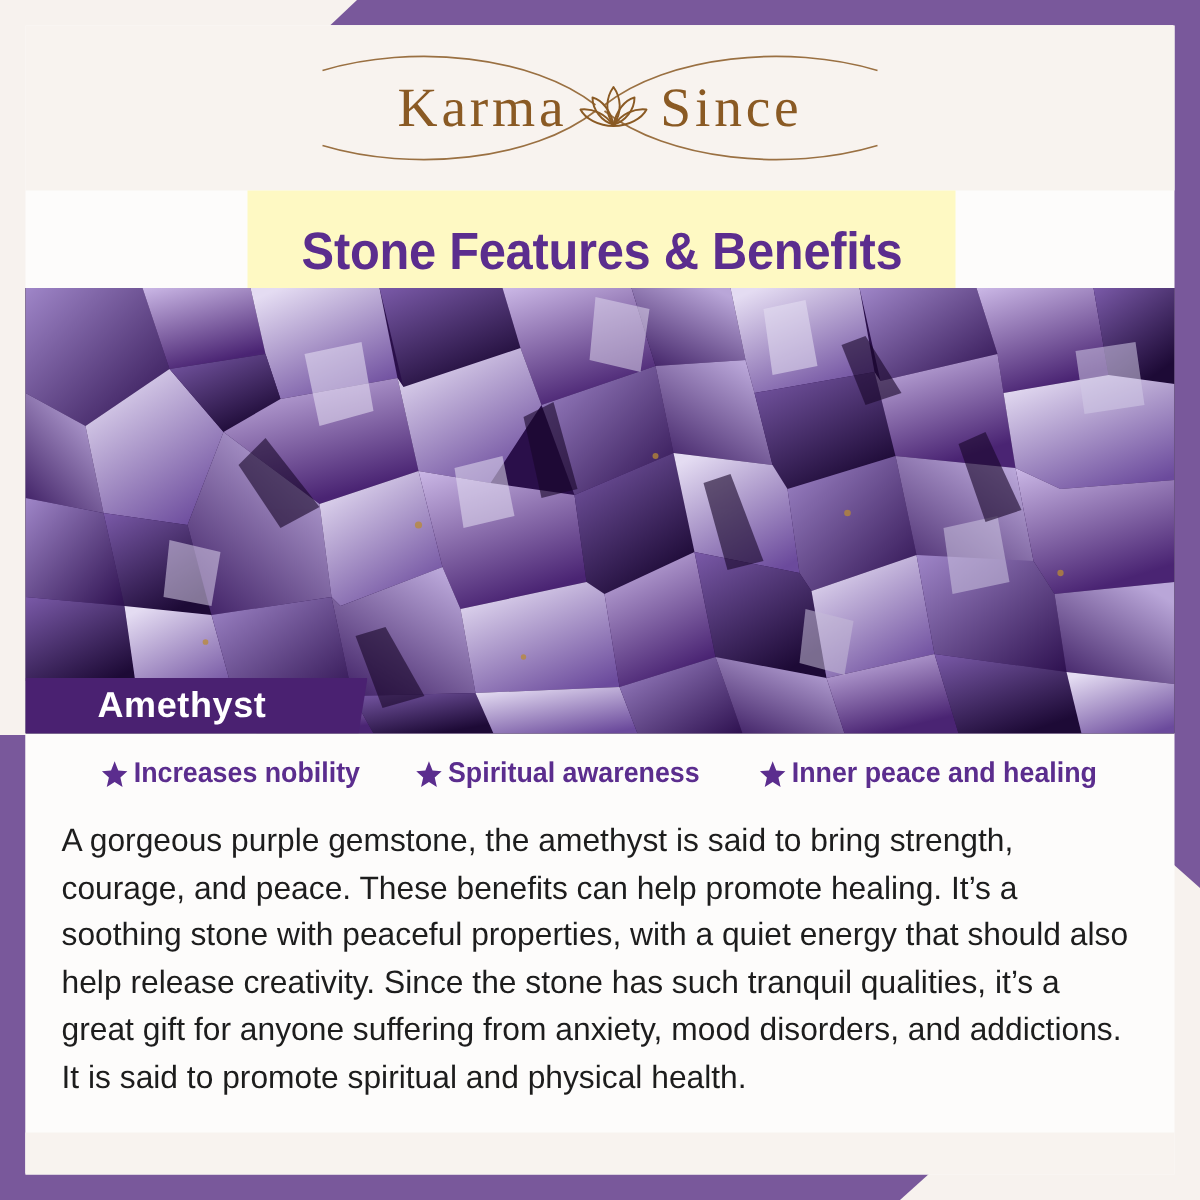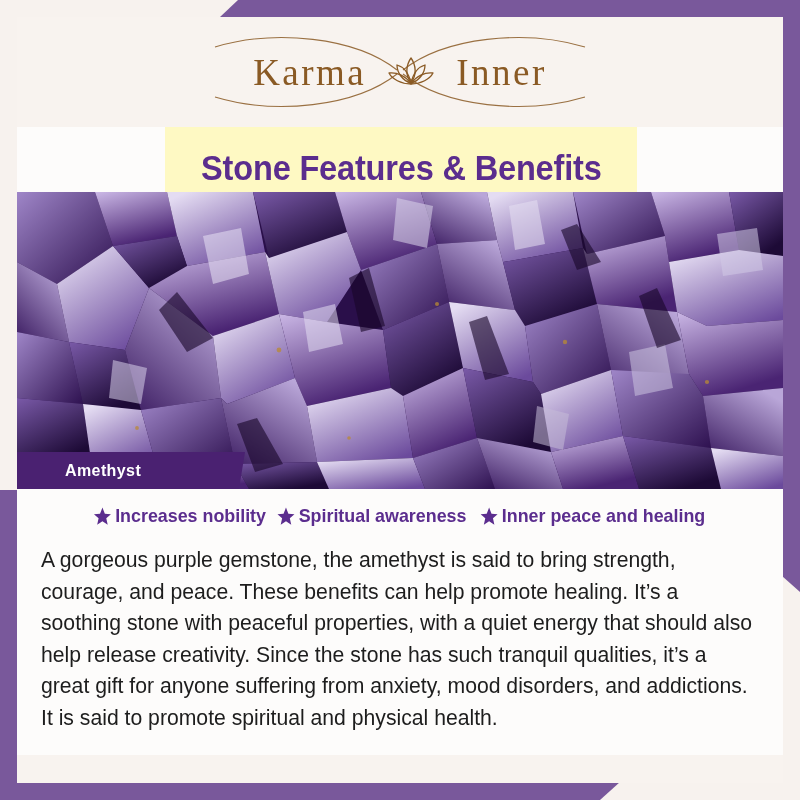--- a/index.html
+++ b/index.html
@@ -91,21 +91,21 @@
     left: 0;
     top: 0;
     width: 430px;
     height: 90px;
   }
   .logo-text {
     position: relative;
     display: flex;
     align-items: center;
     justify-content: center;
-    gap: 22px;
+    gap: 8px;
     z-index: 2;
   }
   .logo-word {
     font-family: "Liberation Serif", serif;
     font-size: 37px;
     color: #8a5a24;
     letter-spacing: 2.5px;
   }
   .lotus-icon {
     width: 46px;
@@ -154,34 +154,35 @@
     width: 228px;
     height: 37px;
     background: #4a2171;
     display: flex;
     align-items: center;
     clip-path: polygon(0 0, 100% 0, calc(100% - 6px) 100%, 0 100%);
   }
   .name-text {
     margin-left: 48px;
     color: #ffffff;
-    font-size: 16px;
+    font-size: 24px;
     font-weight: bold;
     letter-spacing: 0.4px;
   }
 
   
   .benefits {
     position: absolute;
     left: 0;
     top: 488px;
     width: 766px;
     display: flex;
     align-items: center;
     justify-content: center;
+    gap: 26px;
   }
   .benefit {
     display: flex;
     align-items: center;
     gap: 4px;
     color: #5b2d8e;
     font-size: 19px;
     font-weight: bold;
     white-space: nowrap;
     transform: scaleX(0.94);
@@ -237,21 +238,21 @@
           <span class="logo-word">Karma</span>
           <svg class="lotus-icon" viewBox="0 0 46 34">
             <g fill="none" stroke="#8a5a24" stroke-width="1.3" stroke-linejoin="round">
               <path d="M23 3 C 18 10, 17 20, 23 28 C 29 20, 28 10, 23 3 Z"></path>
               <path d="M23 28 C 15 26, 9 18, 9 10 C 16 12, 21 19, 23 28 Z"></path>
               <path d="M23 28 C 31 26, 37 18, 37 10 C 30 12, 25 19, 23 28 Z"></path>
               <path d="M23 29 C 13 29, 4 24, 1 18 C 9 17, 18 21, 23 29 Z"></path>
               <path d="M23 29 C 33 29, 42 24, 45 18 C 37 17, 28 21, 23 29 Z"></path>
             </g>
           </svg>
-          <span class="logo-word">Inner</span>
+          <span class="logo-word">Since</span>
         </div>
       </div>
     </div>
 
     <div class="title-panel">
       <div class="title-text">Stone Features &amp; Benefits</div>
     </div>
 
     <div class="photo">
       <svg viewBox="0 0 766 297" preserveAspectRatio="none">

